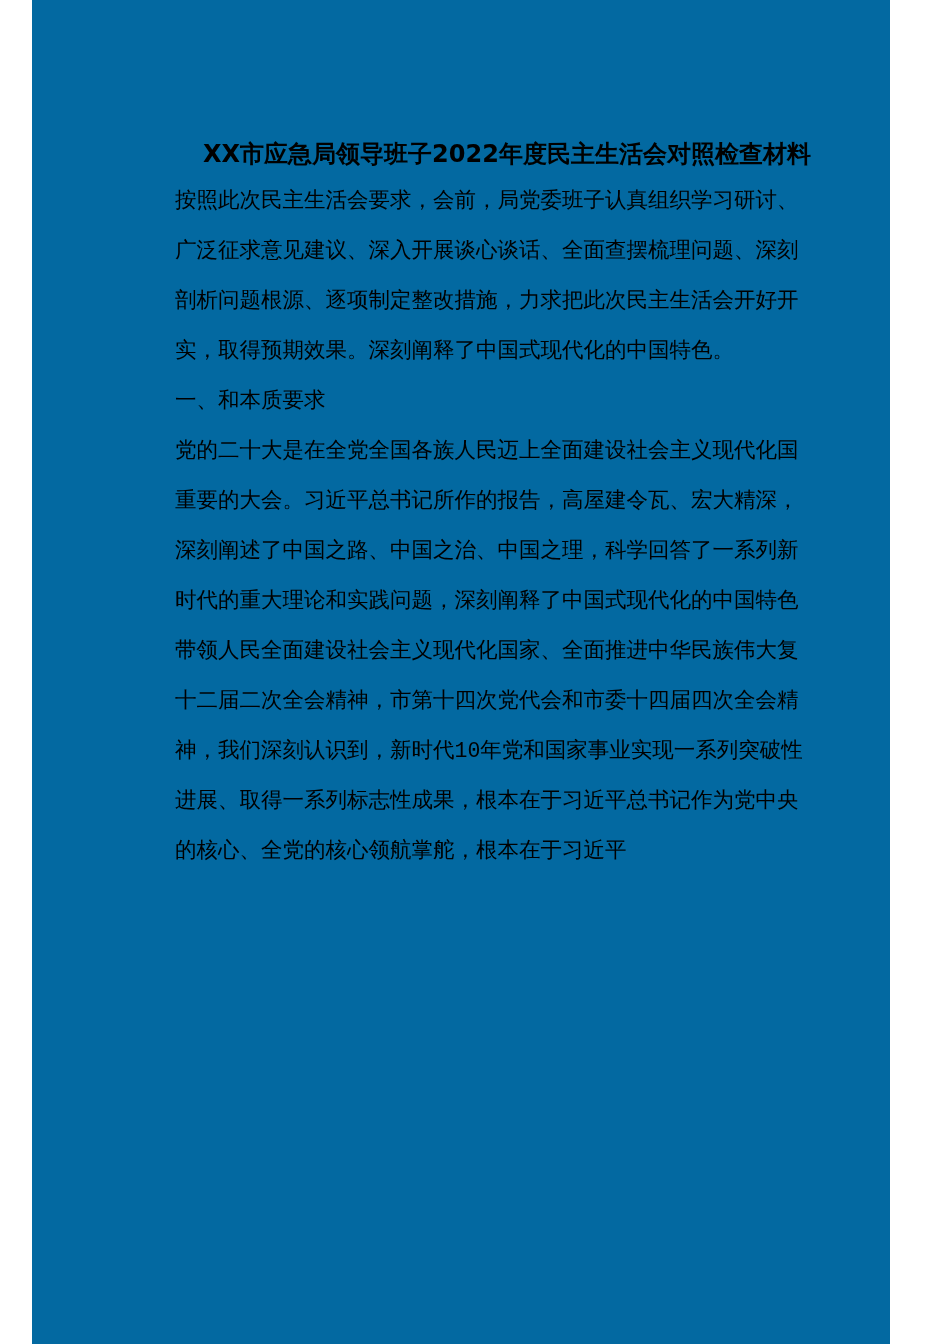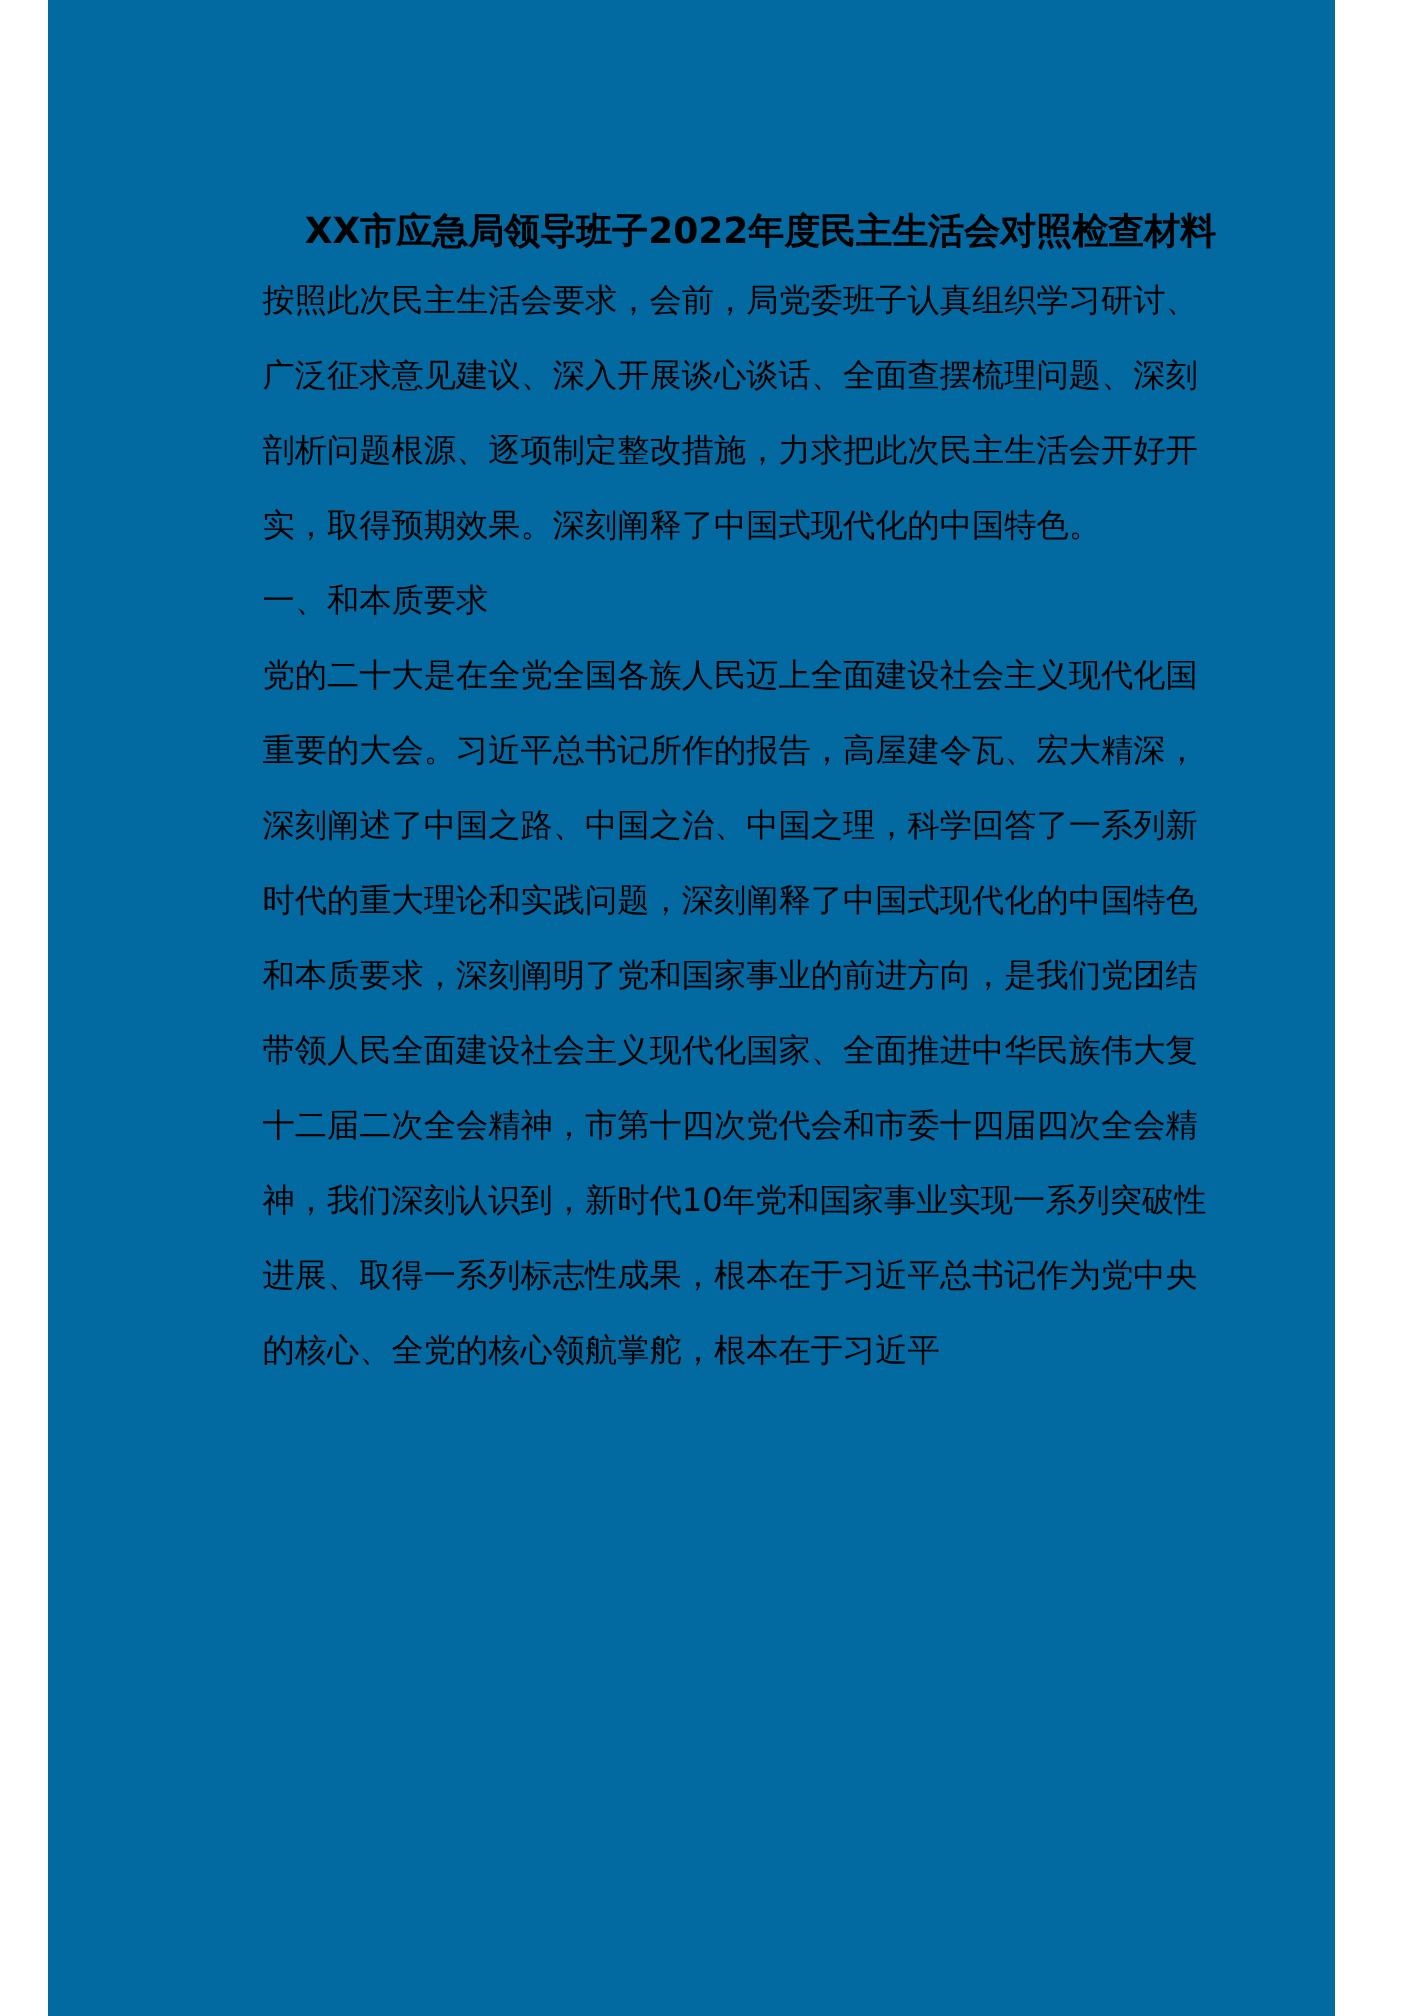--- a/index.html
+++ b/index.html
@@ -42,38 +42,38 @@
       left: 143px;
       width: 665px;
       top: 176px;
     }
     .line {
       height: 50px;
       line-height: 50px;
       font-size: 21.5px;
       white-space: nowrap;
       overflow: visible;
+      font-family: Liberation Mono, monospace;
     }
   </style>
 </head>
 <body>
 
 <div class="page">
   <div class="title">XX市应急局领导班子2022年度民主生活会对照检查材料</div>
 
   <div class="body-text">
     <div class="line">按照此次民主生活会要求，会前，局党委班子认真组织学习研讨、</div>
     <div class="line">广泛征求意见建议、深入开展谈心谈话、全面查摆梳理问题、深刻</div>
     <div class="line">剖析问题根源、逐项制定整改措施，力求把此次民主生活会开好开</div>
     <div class="line">实，取得预期效果。深刻阐释了中国式现代化的中国特色。</div>
     <div class="line">一、和本质要求</div>
     <div class="line">党的二十大是在全党全国各族人民迈上全面建设社会主义现代化国</div>
     <div class="line">重要的大会。习近平总书记所作的报告，高屋建令瓦、宏大精深，</div>
     <div class="line">深刻阐述了中国之路、中国之治、中国之理，科学回答了一系列新</div>
     <div class="line">时代的重大理论和实践问题，深刻阐释了中国式现代化的中国特色</div>
-    <div class="line">和本质要求，深刻阐明了党和国家事业的前进方向，是我们党团结</div>
     <div class="line">带领人民全面建设社会主义现代化国家、全面推进中华民族伟大复</div>
     <div class="line">十二届二次全会精神，市第十四次党代会和市委十四届四次全会精</div>
     <div class="line">神，我们深刻认识到，新时代10年党和国家事业实现一系列突破性</div>
     <div class="line">进展、取得一系列标志性成果，根本在于习近平总书记作为党中央</div>
     <div class="line">的核心、全党的核心领航掌舵，根本在于习近平</div>
   </div>
 </div>
 
 </body></html>

